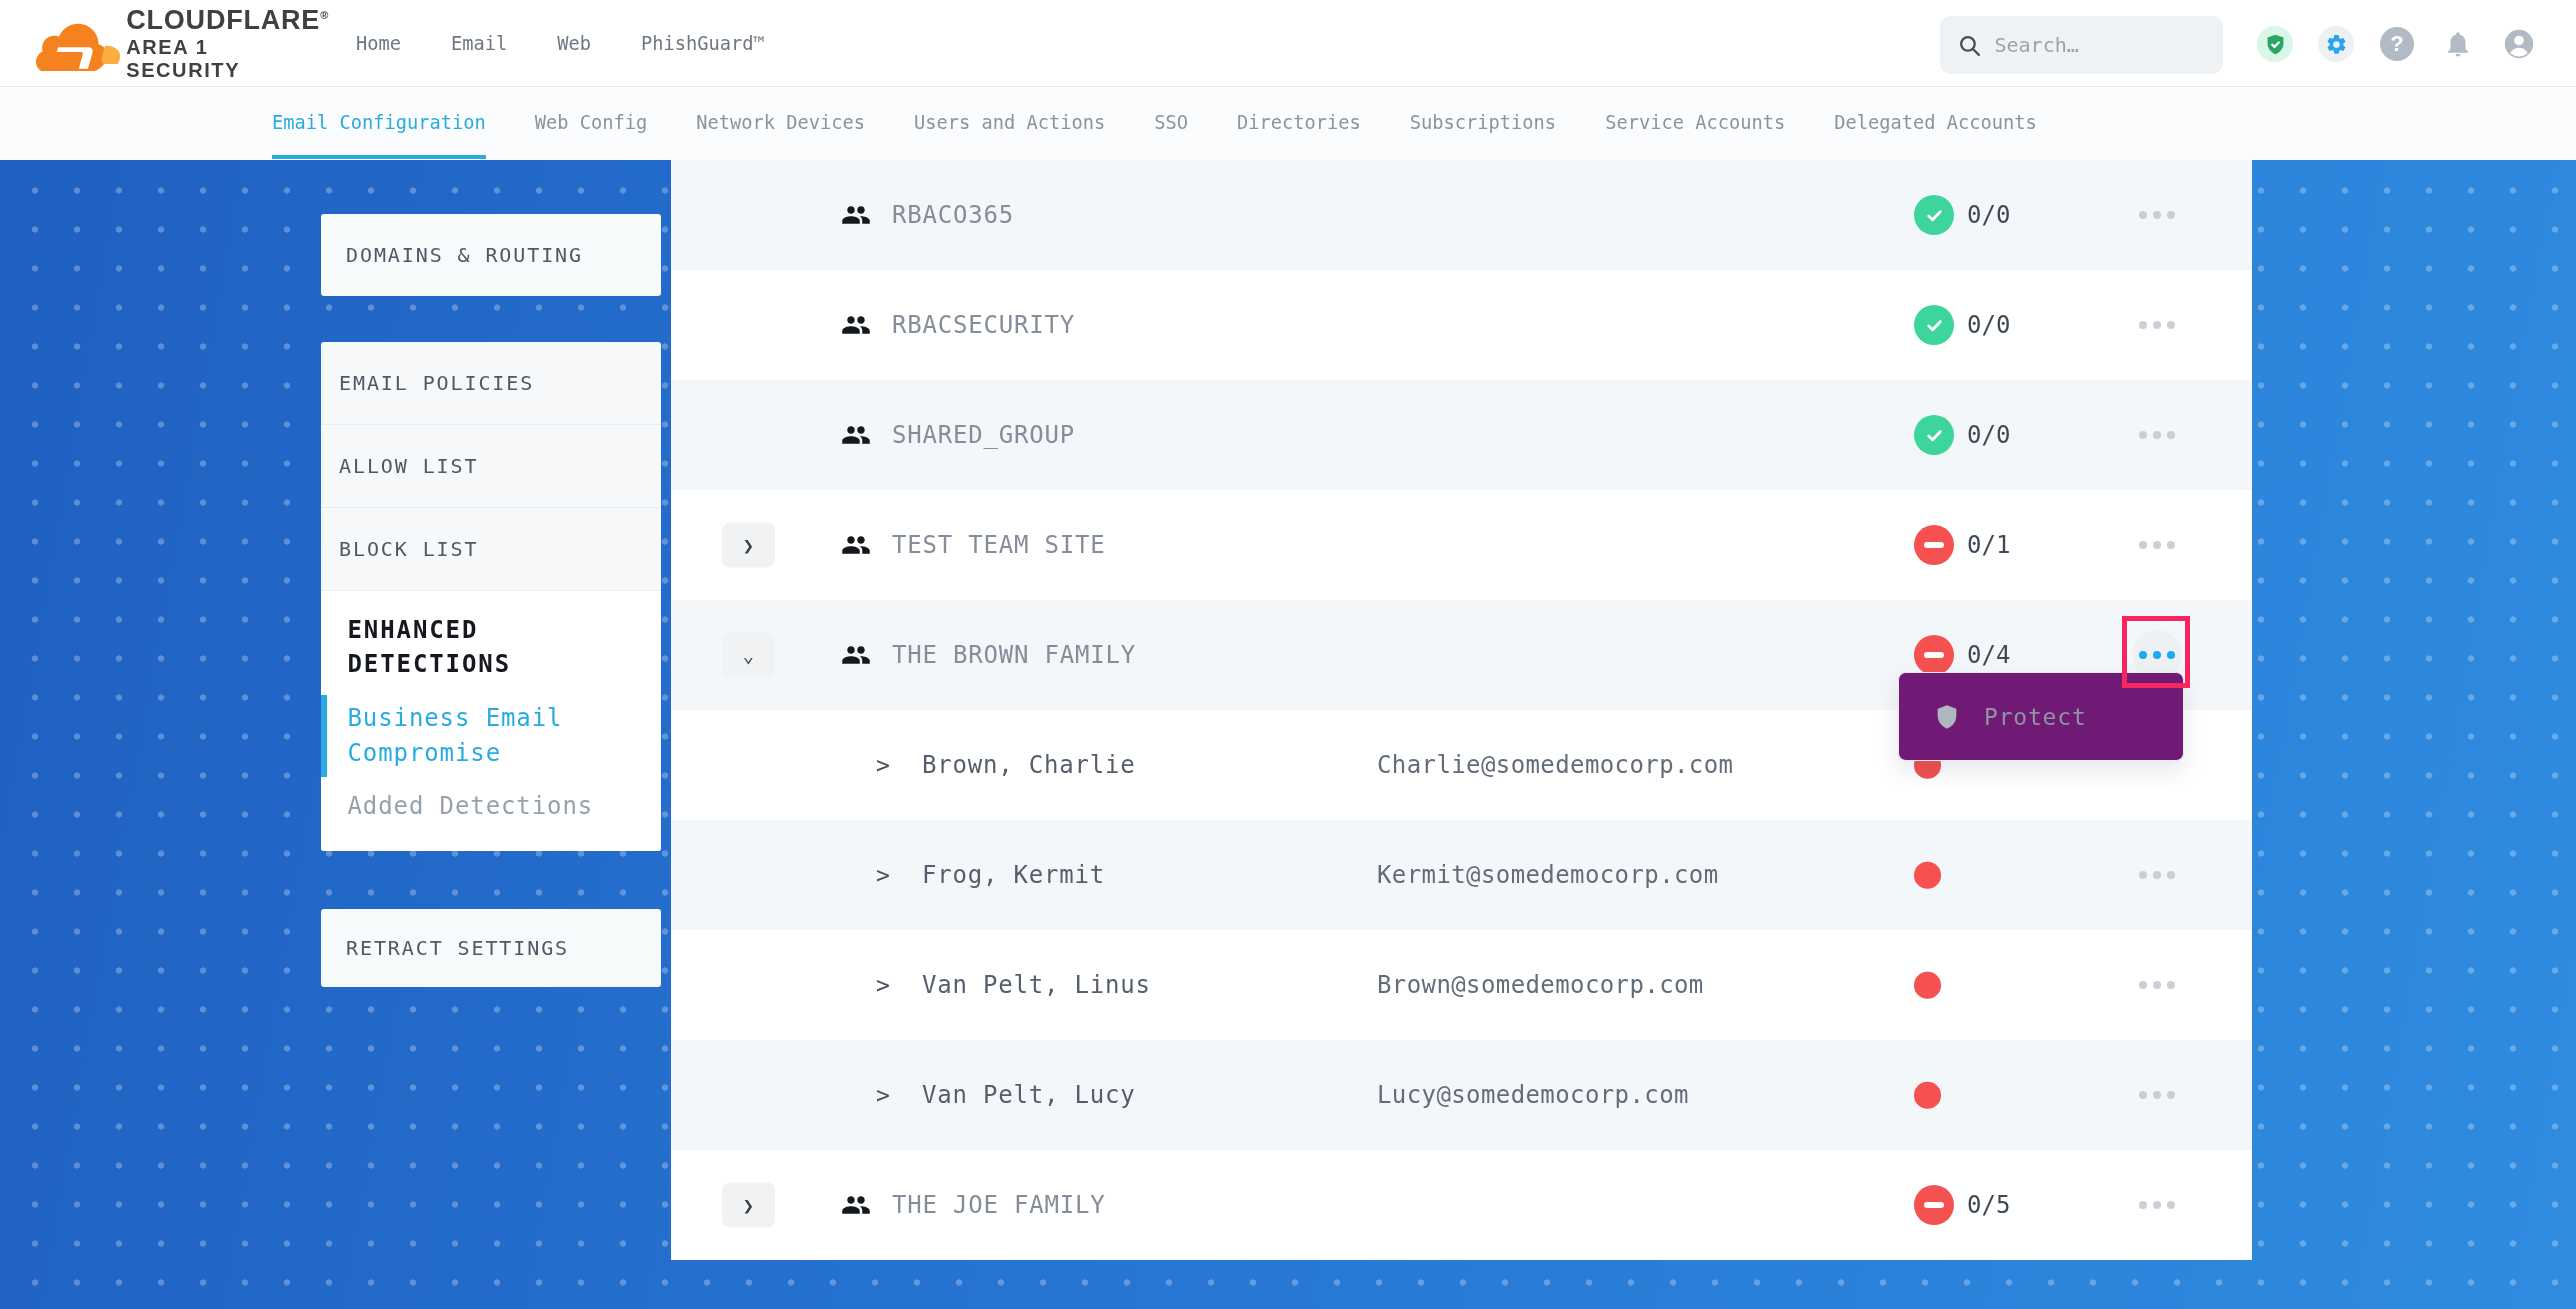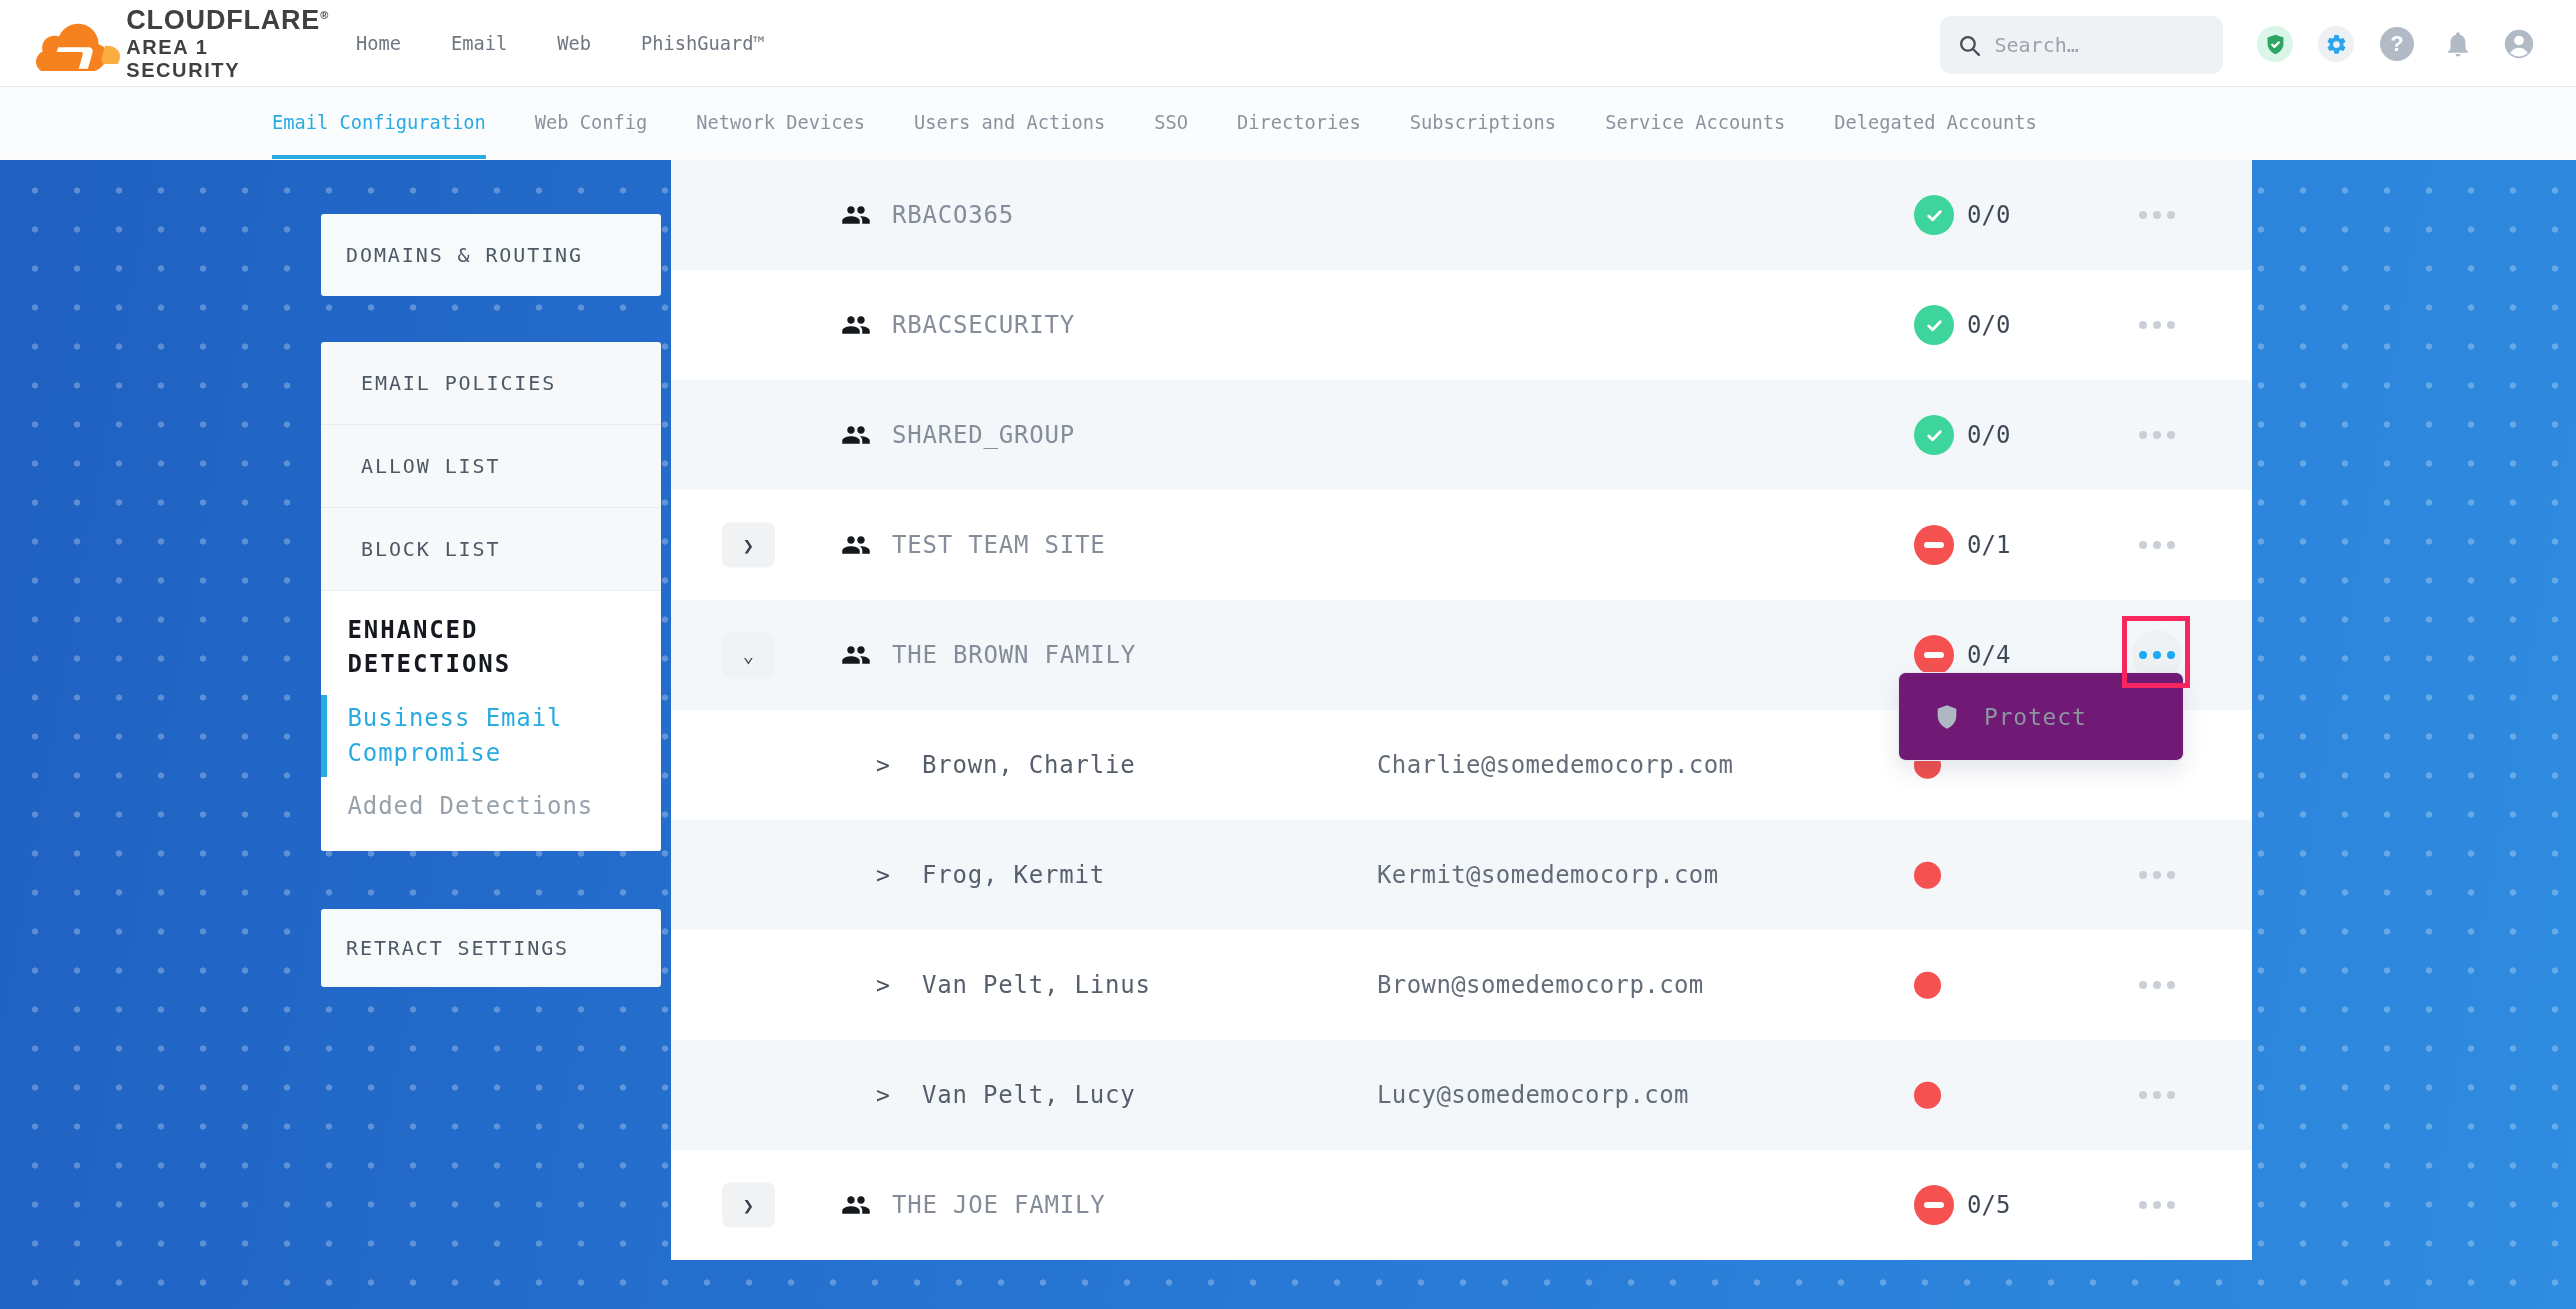--- a/index.html
+++ b/index.html
@@ -61,21 +61,21 @@
   
   .side-card {
     position:absolute; left:321px; width:340px; background:#F7FAFB; border-radius:3px;
     color:#4E5965;
   }
   .side-single { height:82px; display:flex; align-items:center; padding-left:25px;
                  font-size:20px; letter-spacing:1.9px; cursor:pointer; }
   .card-domains { top:54px; }
   .card-retract { top:749px; height:78px; }
   .card-policies { top:182px; overflow:hidden; padding:0; background:#F6F8FA; }
-  .side-item { height:83px; display:flex; align-items:center; padding-left:40px;
+  .side-item { height:83px; display:flex; align-items:center; padding-left:18px;
                font-size:20px; letter-spacing:1.9px; border-bottom:0.8px solid #E9EDF0; cursor:pointer; }
   .enhanced { background:#ffffff; padding:23px 23px 26.5px 26.5px; }
   .enhanced-title { font-size:24px; letter-spacing:1.9px; font-weight:bold; color:#15191F; line-height:1.4; }
   .side-sub { font-size:24px; letter-spacing:0.9px; line-height:1.45; cursor:pointer; }
   .side-sub.bec { position:relative; margin-top:20px; color:#29ABE2; }
   .side-sub.bec::before { content:""; position:absolute; left:-26.5px; top:-6.2px; bottom:-6.2px; width:6.2px; background:#29ABE2; }
   .side-sub.added { margin-top:18.7px; color:#97A1AC; }
   
   .panel { position:absolute; left:671px; top:0; width:1581px; height:1100px; background:#ffffff; }
   .row { position:relative; height:110px; background:#ffffff; }

